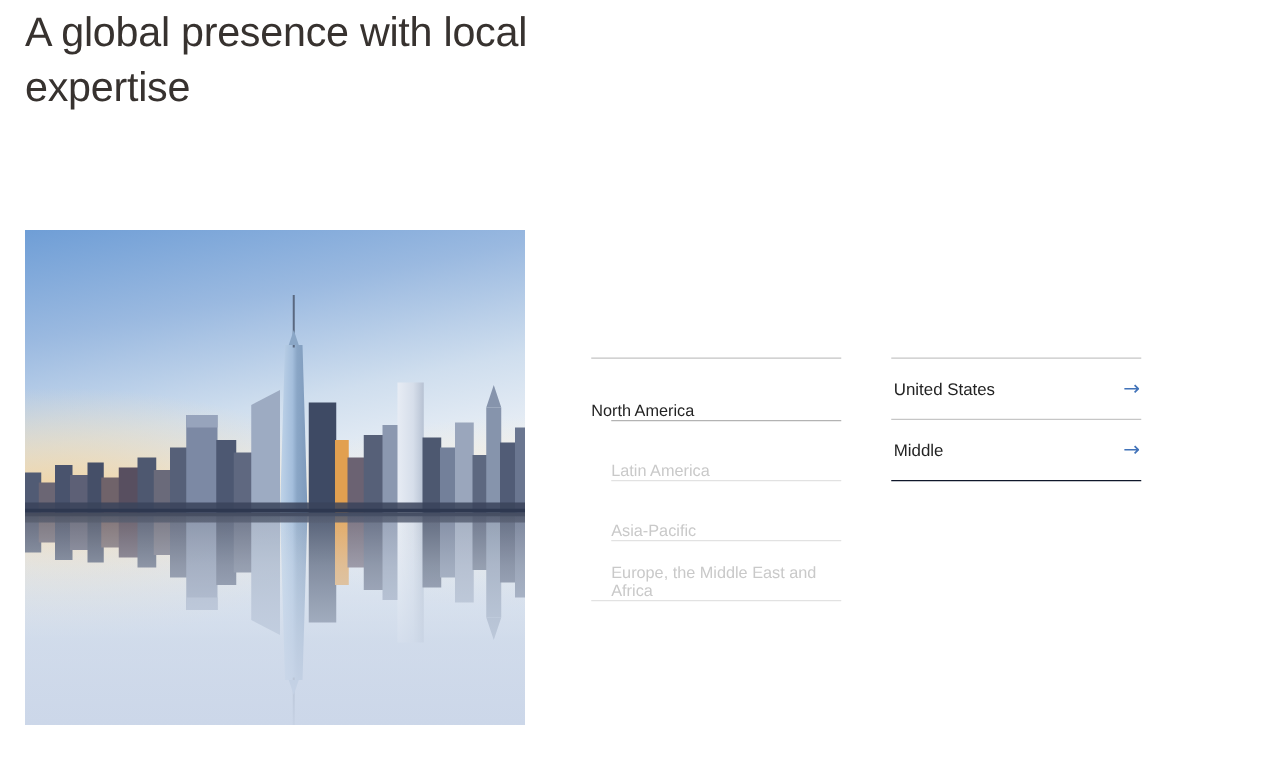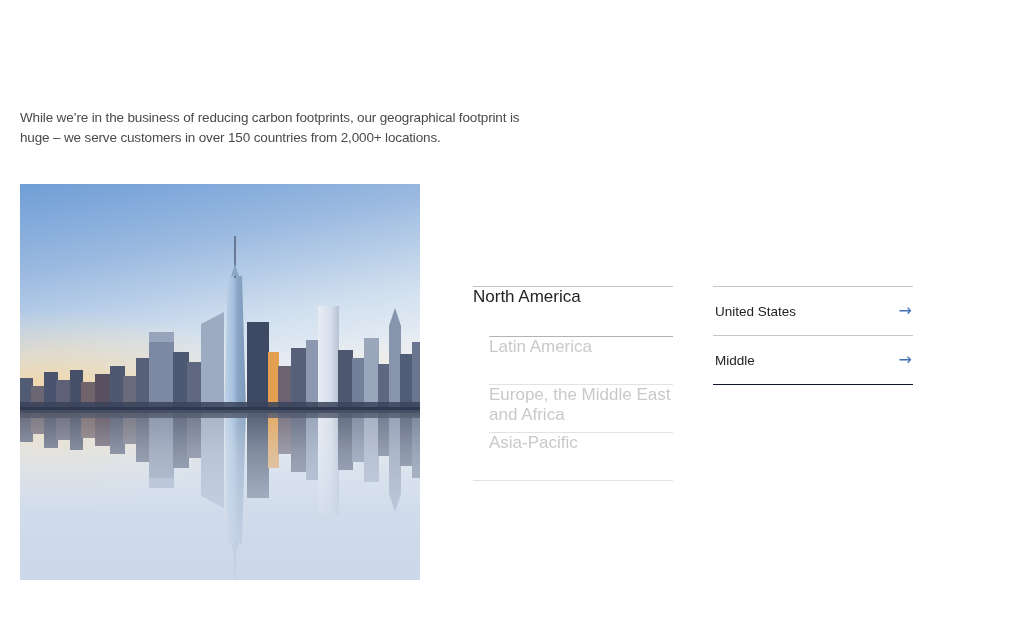--- a/index.html
+++ b/index.html
@@ -25,22 +25,22 @@
     overflow: hidden;
   }
   .photo-frame svg { display: block; }
 
   
   .region-list {
     position: absolute; left: 473px; top: 286px; width: 200px;
     border-bottom: 1px solid #e2e2e2;
   }
   .region-row {
-    height: 48px; display: flex; align-items: flex-start;
-    font-size: 17px; cursor: pointer;
+    height: 48px; display: flex; align-items: flex-end;
+    font-size: 13px; cursor: pointer;
   }
   .region-row.r0 { border-top: 1px solid #c3c3c3; height: 50px; }
   .region-row.r1 { border-top: 1px solid #b3b3b3; }
   .region-row.r2 { border-top: 1px solid #e2e2e2; }
   .region-row.r3 { border-top: 1px solid #e2e2e2; }
   .region-row.active   { color: #232323; }
   .region-row.inactive { color: #c9c9c9; margin-left: 16px; }
 
   
   .country-list {
@@ -55,22 +55,22 @@
   .arrow-icon {
     color: #4273b9; font-size: 16px; line-height: 1;
     font-family: "DejaVu Sans", sans-serif;
   }
 </style>
 </head>
 <body>
 
 <div class="stage">
 
-
-  <p class="page-description">While we’re in the business of reducing carbon footprints, our geographical footprint is huge – we serve customers in over 150 countries from 2,000+ locations.</p>
+  <h1 class="page-title">A global presence with local expertise</h1>
+
 
   <div class="photo-frame" title="New York City skyline with One World Trade Center reflected in calm water at sunset">
     <svg width="400" height="396" viewBox="0 0 400 396" xmlns="http://www.w3.org/2000/svg" role="img">
       <defs>
         <linearGradient id="sky" x1="0" y1="0" x2="0.35" y2="1">
           <stop offset="0" stop-color="#6f9ed6"></stop>
           <stop offset="0.35" stop-color="#9ab9e0"></stop>
           <stop offset="0.7" stop-color="#cfdeee"></stop>
           <stop offset="1" stop-color="#eef2f7"></stop>
         </linearGradient>
@@ -171,25 +171,25 @@
     </svg>
   </div>
 
   <div class="region-list">
     <div class="region-row r0 active">
       <span>North America</span>
     </div>
     <div class="region-row r1 inactive">
       <span>Latin America</span>
     </div>
+    <div class="region-row r3 inactive">
+      <span>Asia-Pacific</span>
+    </div>
     <div class="region-row r2 inactive">
       <span>Europe, the Middle East and Africa</span>
-    </div>
-    <div class="region-row r3 inactive">
-      <span>Asia-Pacific</span>
     </div>
   </div>
 
   <div class="country-list">
     <div class="country-row">
       <span>United States</span>
       <span class="arrow-icon">→</span>
     </div>
     <div class="country-row">
       <span>Middle</span>

